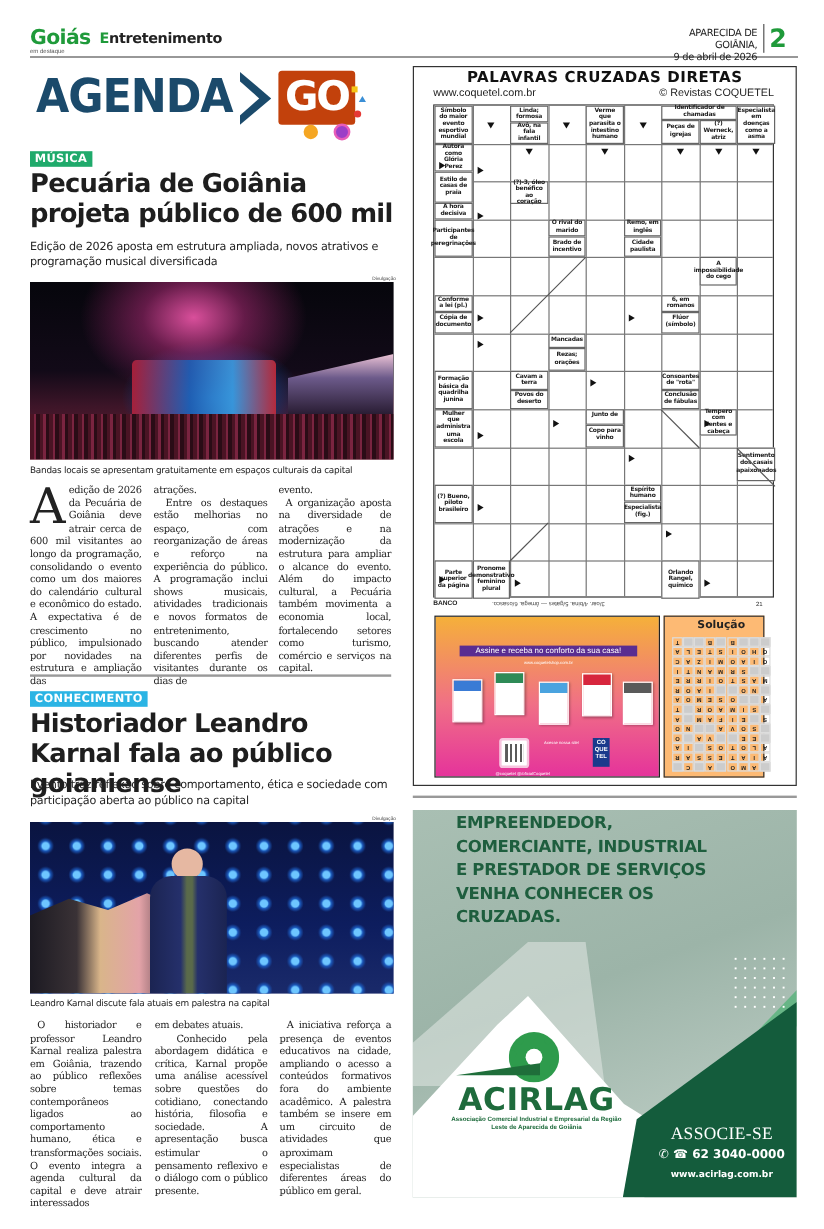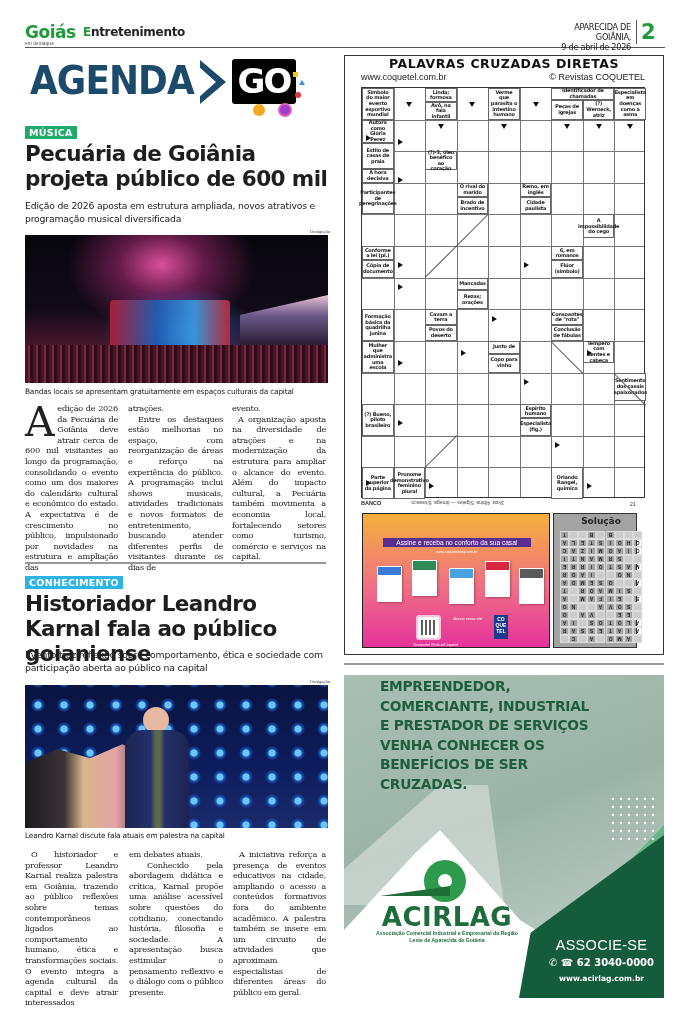--- a/index.html
+++ b/index.html
@@ -10,21 +10,21 @@
 .logo-goias{left:25px;top:22px;font-family:"DejaVu Sans",sans-serif;font-weight:bold;font-size:17px;color:#1f9a3a;letter-spacing:-0.5px}
 .logo-sub{left:25px;top:40px;font-size:5px;color:#555}
 .section-name{left:83px;top:25px;font-family:"DejaVu Sans",sans-serif;font-size:12px;font-weight:bold;color:#222;letter-spacing:-0.3px}
 .section-name .e{color:#1f9a3a}
 .loc{left:540px;top:22px;width:91px;text-align:right;font-size:8.2px;line-height:10px;color:#222;font-family:"DejaVu Sans",sans-serif;letter-spacing:-0.3px}
 .pgnum{left:636px;top:20px;border-left:1.5px solid #555;padding-left:4px;font-size:21px;font-weight:bold;color:#1f9a3a;font-family:"DejaVu Sans",sans-serif;line-height:24px}
 
 .agenda{left:30px;top:58px;font-family:"DejaVu Sans",sans-serif;font-weight:bold;font-size:39px;color:#1b4a6b;letter-spacing:-1px;transform:scaleX(0.92);transform-origin:left}
 .chev{left:200px;top:60px;width:0;height:0;border-top:22px solid transparent;border-bottom:22px solid transparent;border-left:26px solid #1b4a6b}
 .chev2{left:198px;top:66px;width:0;height:0;border-top:16px solid transparent;border-bottom:16px solid transparent;border-left:18px solid #fff}
-.go{left:232px;top:59px;width:64px;height:45px;background:#000000;border-radius:3px;color:#fff;font-family:"DejaVu Sans",sans-serif;font-weight:bold;font-size:34px;text-align:center;line-height:45px;letter-spacing:-2px}
+.go{left:232px;top:59px;width:64px;height:45px;background:#c2410c;border-radius:3px;color:#fff;font-family:"DejaVu Sans",sans-serif;font-weight:bold;font-size:34px;text-align:center;line-height:45px;letter-spacing:-2px}
 .emoji1{left:253px;top:104px;width:12px;height:12px;border-radius:50%;background:#f5a623}
 .emoji2{left:278px;top:103px;width:14px;height:14px;border-radius:50%;background:#9c3fc7;border:2px solid #e85db8}
 .dot-y{left:293px;top:72px;width:5px;height:5px;background:#f5c518}
 .dot-r{left:295px;top:92px;width:6px;height:6px;border-radius:50%;background:#e53935}
 .tri-b{left:299px;top:80px;width:0;height:0;border-left:3px solid transparent;border-right:3px solid transparent;border-bottom:5px solid #3b8fd6}
 
 .tag{padding:0 4px;font-family:"DejaVu Sans",sans-serif;font-weight:bold;font-size:9.5px;color:#fff;height:13px;line-height:13px;letter-spacing:0.3px}
 .tag-green{background:#1faa6b}
 .tag-cyan{background:#2bb4e4}
 .headline{font-family:"DejaVu Sans",sans-serif;font-weight:bold;font-size:21.5px;line-height:25px;color:#1e1e1e;letter-spacing:-0.6px;width:310px}
@@ -55,41 +55,41 @@
 .coq{left:362px;top:513px;width:188px;height:135px;background:linear-gradient(180deg,#f5b03a 0%,#f06f86 55%,#e5339b 100%);border:1.5px solid #222;overflow:hidden}
 .coq-title{left:0;top:4px;width:188px;text-align:center;font-family:"DejaVu Sans",sans-serif;font-weight:bold;font-size:13.5px;color:#5a2d91;letter-spacing:-0.3px}
 .coq-sub{left:20px;top:24px;width:148px;background:#5a2d91;color:#fff;font-size:6.6px;text-align:center;height:9px;line-height:9px}
 .coq-url{left:0;top:36px;width:188px;text-align:center;font-size:3.5px;color:#fff}
 .mag{position:absolute;width:25px;height:36px;border:1px solid #fff;box-shadow:1px 1px 2px rgba(0,0,0,.3)}
 .qr{left:53px;top:101px;width:25px;height:25px;background:#fff;border:2px solid #f7c5df;border-radius:3px}
 .qr::before{content:"";position:absolute;left:3px;top:3px;width:15px;height:15px;background:repeating-linear-gradient(90deg,#333 0 2px,#fff 2px 4px),#333;opacity:.8}
 .coq-logo{left:131px;top:101px;width:14px;height:24px;background:#1a3a8c;color:#fff;font-size:5px;font-weight:bold;text-align:center;line-height:6px;padding-top:1px}
 .coq-small{font-size:3.5px;color:#fff}
 
-.sol{left:553px;top:513px;width:84px;height:135px;border:1.5px solid #333;background:#a3a3a3}
+.sol{left:553px;top:513px;width:84px;height:135px;border:1.5px solid #333;background:#fdba74}
 .sol-title{left:0;top:2px;width:94px;text-align:center;font-family:"DejaVu Sans",sans-serif;font-weight:bold;font-size:9px;color:#222}
 .sol-grid{left:6px;top:17px;width:82px;height:112px;display:grid;grid-template-columns:repeat(9,1fr);grid-template-rows:repeat(14,1fr);gap:0}
 .sol-grid span{font-size:4.8px;font-weight:bold;color:#222;display:flex;align-items:center;justify-content:center;transform:rotate(180deg);border:0.3px solid #ddd}
 .sol-grid span.b{background:#ccc}
 
 .rsep{left:344px;top:663px;width:320px;height:2px;background:#999}
 
 .ad{left:344px;top:675px;width:320px;height:323px;overflow:hidden;background:linear-gradient(160deg,#a9bfb3 0%,#9cb4a8 45%,#c8d5ce 100%)}
 .ad-text{left:36px;top:2px;font-family:"DejaVu Sans",sans-serif;font-weight:bold;font-size:13.8px;line-height:19.5px;color:#1e5e3e;letter-spacing:-0.3px}
 .ad-white{left:0;top:135px;width:320px;height:200px;background:#fff;clip-path:polygon(0 100%,0 60%,22% 22%,30% 10%,55% 55%,62% 62%,60% 100%)}
 .ad-grey{left:0;top:110px;width:320px;height:120px;background:rgba(225,232,228,.55);clip-path:polygon(0 70%,30% 0,45% 0,50% 100%,0 100%)}
 .ad-dgreen{left:175px;top:160px;width:145px;height:163px;background:#145c3c;clip-path:polygon(30% 100%,0 100%,8% 60%,100% 0,100% 100%)}
 .ad-lgreen{left:205px;top:150px;width:115px;height:120px;background:#56b37a;opacity:.8;clip-path:polygon(0 100%,100% 0,100% 25%,25% 100%)}
 .dots{left:265px;top:120px;width:50px;height:50px;background-image:radial-gradient(#fff 1px,transparent 1.2px);background-size:8px 8px}
 .gear{left:80px;top:185px;width:42px;height:42px;border-radius:50%;background:#2e9b4c;border:6px dotted #2e9b4c}
 .gear-hole{left:94px;top:199px;width:14px;height:14px;border-radius:50%;background:#fff}
 .blade{left:36px;top:205px;width:70px;height:0;border-top:6px solid transparent;border-bottom:10px solid #1f6e3a;border-left:70px solid transparent}
 .acirlag{left:28px;top:227px;width:150px;text-align:center;font-family:"DejaVu Sans",sans-serif;font-weight:bold;font-size:26px;color:#1e6b3c;letter-spacing:0.5px}
 .acirlag-sub{left:28px;top:255px;width:150px;text-align:center;font-size:5.2px;line-height:6.8px;font-weight:bold;color:#1e6b3c}
-.associe{left:200px;top:262px;width:115px;text-align:center;font-family:Liberation Sans, sans-serif;font-size:14.5px;color:#fff;letter-spacing:0.3px}
+.associe{left:200px;top:262px;width:115px;text-align:center;font-family:Liberation Serif, serif;font-size:14.5px;color:#fff;letter-spacing:0.3px}
 .phone{left:195px;top:282px;width:125px;text-align:center;font-family:"DejaVu Sans",sans-serif;font-weight:bold;font-size:10px;color:#fff}
 .site{left:200px;top:299px;width:115px;text-align:center;font-family:"DejaVu Sans",sans-serif;font-weight:bold;font-size:7.6px;color:#fff}
 </style>
 </head>
 <body>
 
 <div class="abs hdr"></div>
 <div class="abs logo-goias">Goiás</div>
 <div class="abs logo-sub">em destaque</div>
 <div class="abs section-name"><span class="e">E</span><span>ntretenimento</span></div>
@@ -400,21 +400,20 @@
   <div class="abs ad-grey"></div>
   <div class="abs ad-white"></div>
   <div class="abs ad-lgreen"></div>
   <div class="abs ad-dgreen"></div>
   <div class="abs dots"></div>
   <div class="abs ad-text" id="adtext">
       <div>EMPREENDEDOR,</div>
       <div>COMERCIANTE, INDUSTRIAL</div>
       <div>E PRESTADOR DE SERVIÇOS</div>
       <div>VENHA CONHECER OS</div>
-      <div>BENEFÍCIOS DE SER</div>
       <div>CRUZADAS.</div>
     </div>
   <div class="abs gear"></div>
   <div class="abs gear-hole"></div>
   <div class="abs blade"></div>
   <div class="abs acirlag">ACIRLAG</div>
   <div class="abs acirlag-sub">Associação Comercial Industrial e Empresarial da Região Leste de Aparecida de Goiânia</div>
   <div class="abs associe">ASSOCIE-SE</div>
   <div class="abs phone"><span>✆ ☎ </span><span>62 3040-0000</span></div>
   <div class="abs site">www.acirlag.com.br</div>

